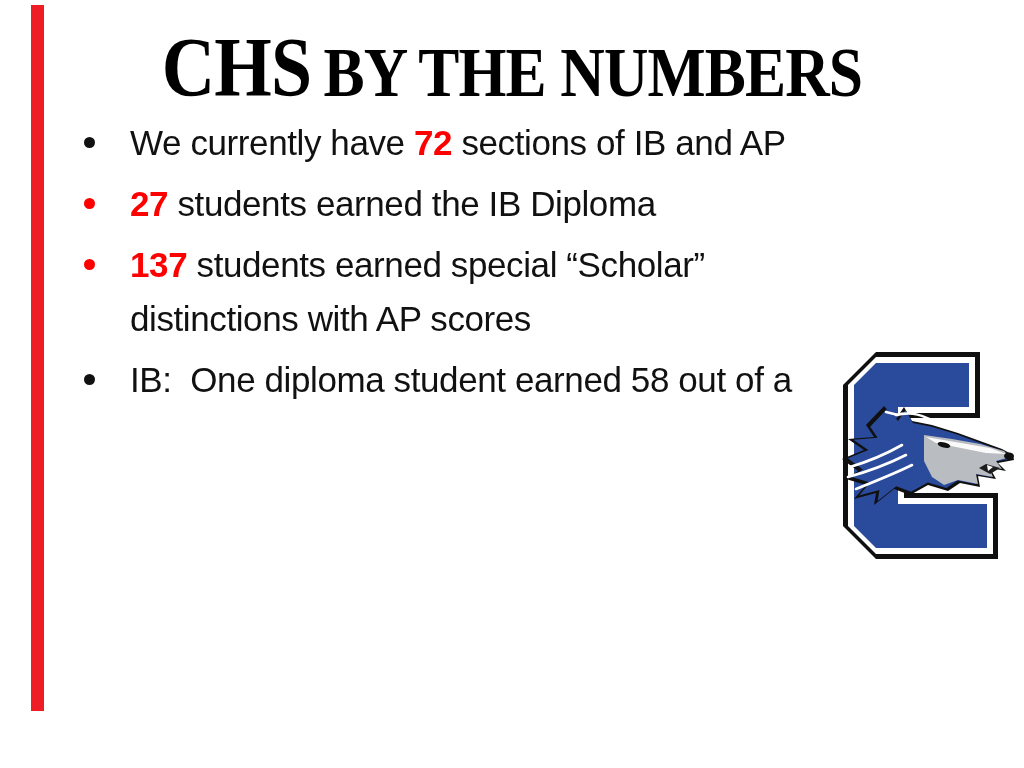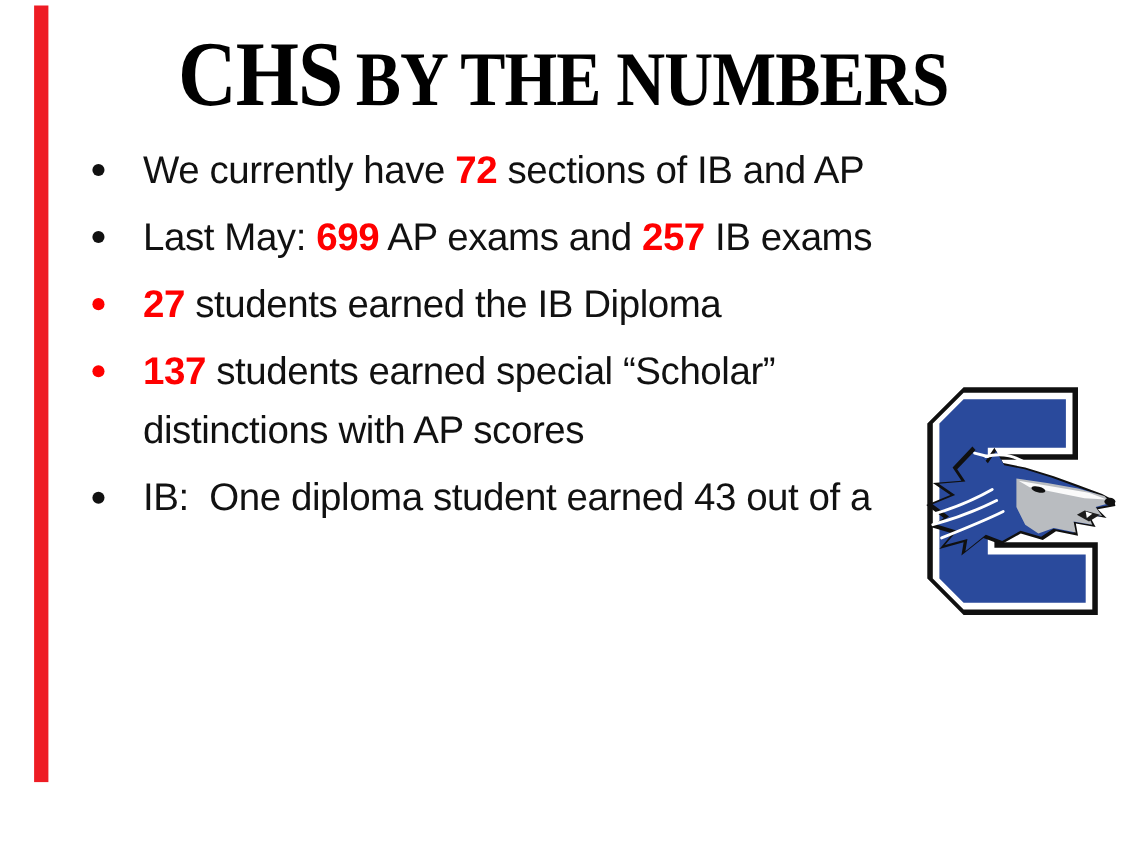--- a/index.html
+++ b/index.html
@@ -41,21 +41,21 @@
     font-size: 84px;
     text-transform: uppercase;
     margin-right: 14px;
   }
   .t-rest {
     font-size: 70px;
     text-transform: uppercase;
   }
   .bullet-list {
     position: absolute;
-    left: 84px; top: 128px;
+    left: 84px; top: 116px;
     width: 880px;
     margin: 0; padding: 0;
     list-style: none;
   }
   .bullet {
     position: relative;
     padding-left: 46px;
     margin: 0 0 7px 0;
     font-size: 35px;
     letter-spacing: -0.4px;
@@ -93,42 +93,36 @@
   </div>
 
   <ul class="bullet-list">
       <li class="bullet">
         <span class="dot"></span>
         <div class="btext">
           <div class="bline"><span>We currently have </span><span class="hl">72</span><span> sections of IB and AP</span></div>
         </div>
       </li>
       <li class="bullet">
-        <span class="dot"></span>
-        <div class="btext">
-          <div class="bline"><span>Last May: </span><span class="hl">699</span><span> AP exams and </span><span class="hl">257</span><span> IB exams</span></div>
-        </div>
-      </li>
-      <li class="bullet">
         <span class="dot red"></span>
         <div class="btext">
           <div class="bline"><span class="hl">27</span><span> students earned the IB Diploma</span></div>
         </div>
       </li>
       <li class="bullet">
         <span class="dot red"></span>
         <div class="btext">
           <div class="bline"><span class="hl">137</span><span> students earned special “Scholar”</span></div>
           <div class="bline"><span>distinctions with AP scores</span></div>
         </div>
       </li>
       <li class="bullet">
         <span class="dot"></span>
         <div class="btext">
-          <div class="bline"><span>IB:  One diploma student earned 43 out of a</span></div>
+          <div class="bline"><span>IB:  One diploma student earned 58 out of a</span></div>
         </div>
       </li>
     </ul>
 
   <svg class="logo" viewBox="0 0 182 218" xmlns="http://www.w3.org/2000/svg">
 
     <g>
       <path d="M107,36 L36,36 L36,177 L125,177" fill="none" stroke="#101010" stroke-width="66" stroke-linecap="square" stroke-linejoin="bevel"></path>
       <path d="M107,36 L36,36 L36,177 L125,177" fill="none" stroke="#ffffff" stroke-width="56" stroke-linecap="square" stroke-linejoin="bevel"></path>
       <path d="M107,36 L36,36 L36,177 L125,177" fill="none" stroke="#2a4a9c" stroke-width="44" stroke-linecap="square" stroke-linejoin="bevel"></path>

